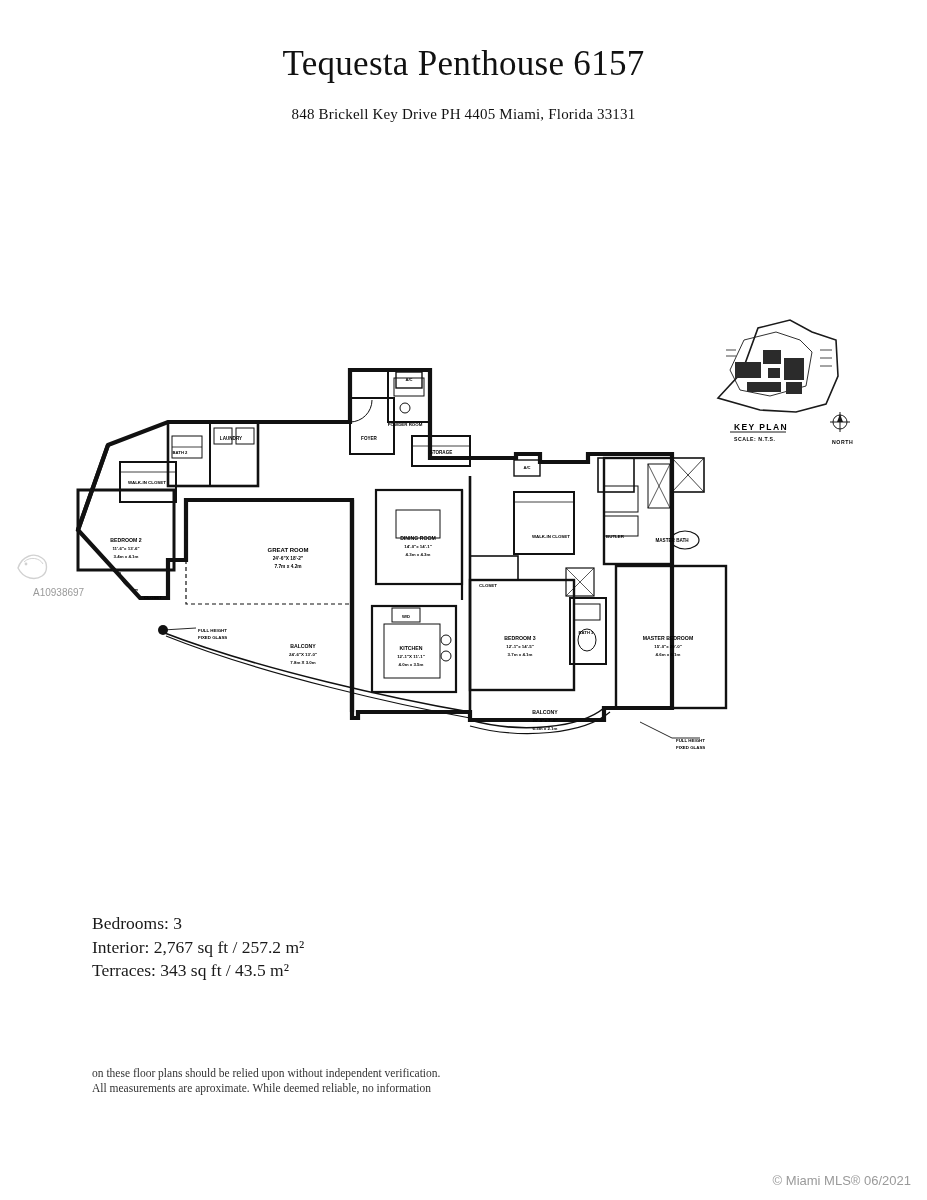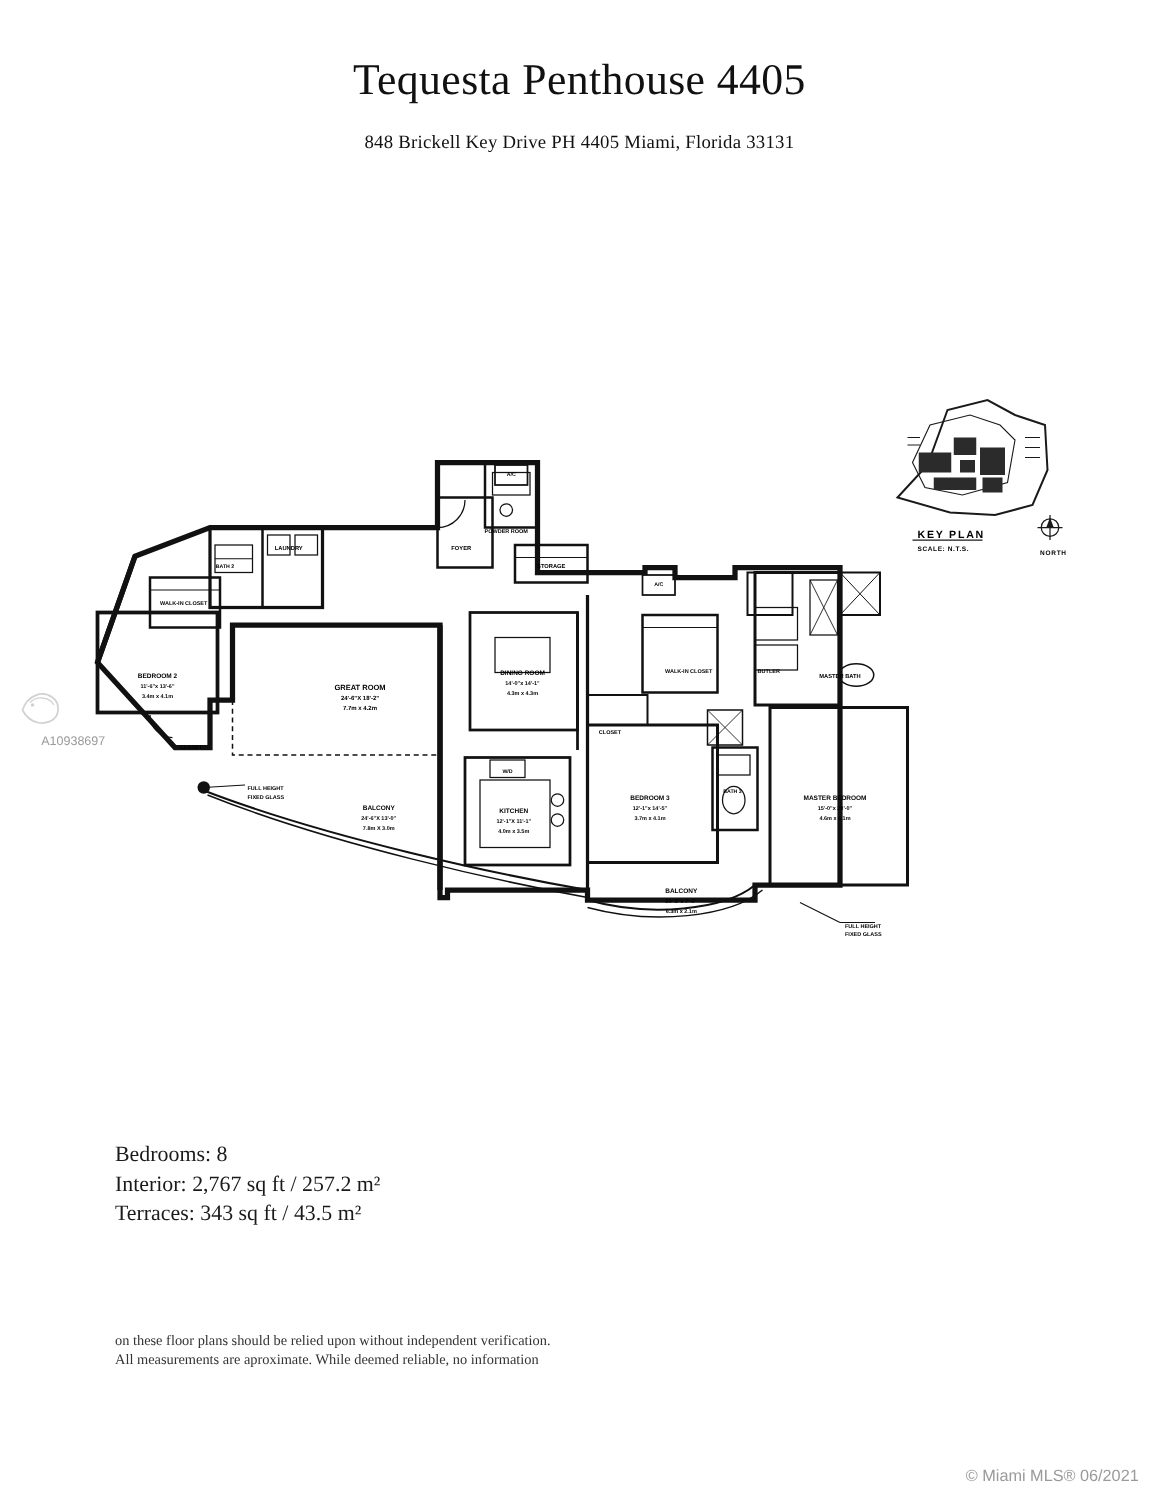--- a/index.html
+++ b/index.html
@@ -83,21 +83,21 @@
     color: #9a9a9a;
   }
 
   
   .rm { font-family: "Liberation Sans", sans-serif; font-weight: bold; fill: #000; }
 </style>
 </head>
 <body>
 
 <div class="header">
-  <h1 class="title">Tequesta Penthouse 4405</h1>
+  <h1 class="title">Tequesta Penthouse 6157</h1>
   <p class="subtitle">848 Brickell Key Drive PH 4405 Miami, Florida 33131</p>
 </div>
 
 <div class="plan-area">
 <svg class="plan-svg" width="927" height="690" viewBox="0 0 927 690" xmlns="http://www.w3.org/2000/svg">
 
   <g>
     <path d="M718 198 L742 172 L758 128 L790 120 L812 132 L836 140 L838 176 L826 204 L796 212 L760 210 Z" fill="#ffffff" stroke="#1a1a1a" stroke-width="1.6"></path>
     <path d="M730 170 L744 140 L776 132 L800 140 L812 152 L806 186 L770 196 L740 190 Z" fill="none" stroke="#1a1a1a" stroke-width="0.9"></path>
     <rect x="735" y="162" width="26" height="16" fill="#2b2b2b"></rect>
@@ -270,21 +270,21 @@
   <g opacity="0.45">
     <path d="M18 368 C 22 356, 34 352, 42 358 C 48 362, 48 372, 42 376 C 36 380, 24 380, 18 368 Z" fill="none" stroke="#9a9a9a" stroke-width="1.4"></path>
     <path d="M24 362 C 30 356, 40 358, 43 364" fill="none" stroke="#9a9a9a" stroke-width="1"></path>
     <circle cx="26" cy="364" r="1.4" fill="#9a9a9a"></circle>
   </g>
   <text x="33" y="396" font-size="10" font-family="Liberation Sans, sans-serif" fill="#9a9a9a">A10938697</text>
 </svg>
 </div>
 
 <div class="specs">
-  <div>Bedrooms: 8</div>
+  <div>Bedrooms: 3</div>
   <div>Interior: 2,767 sq ft / 257.2 m²</div>
   <div>Terraces: 343 sq ft / 43.5 m²</div>
 </div>
 
 <div class="disclaimer">
   <div>on these floor plans should be relied upon without independent verification.</div>
   <div>All measurements are aproximate. While deemed reliable, no information</div>
 </div>
 
 <div class="footer-credit">© Miami MLS® 06/2021</div>

